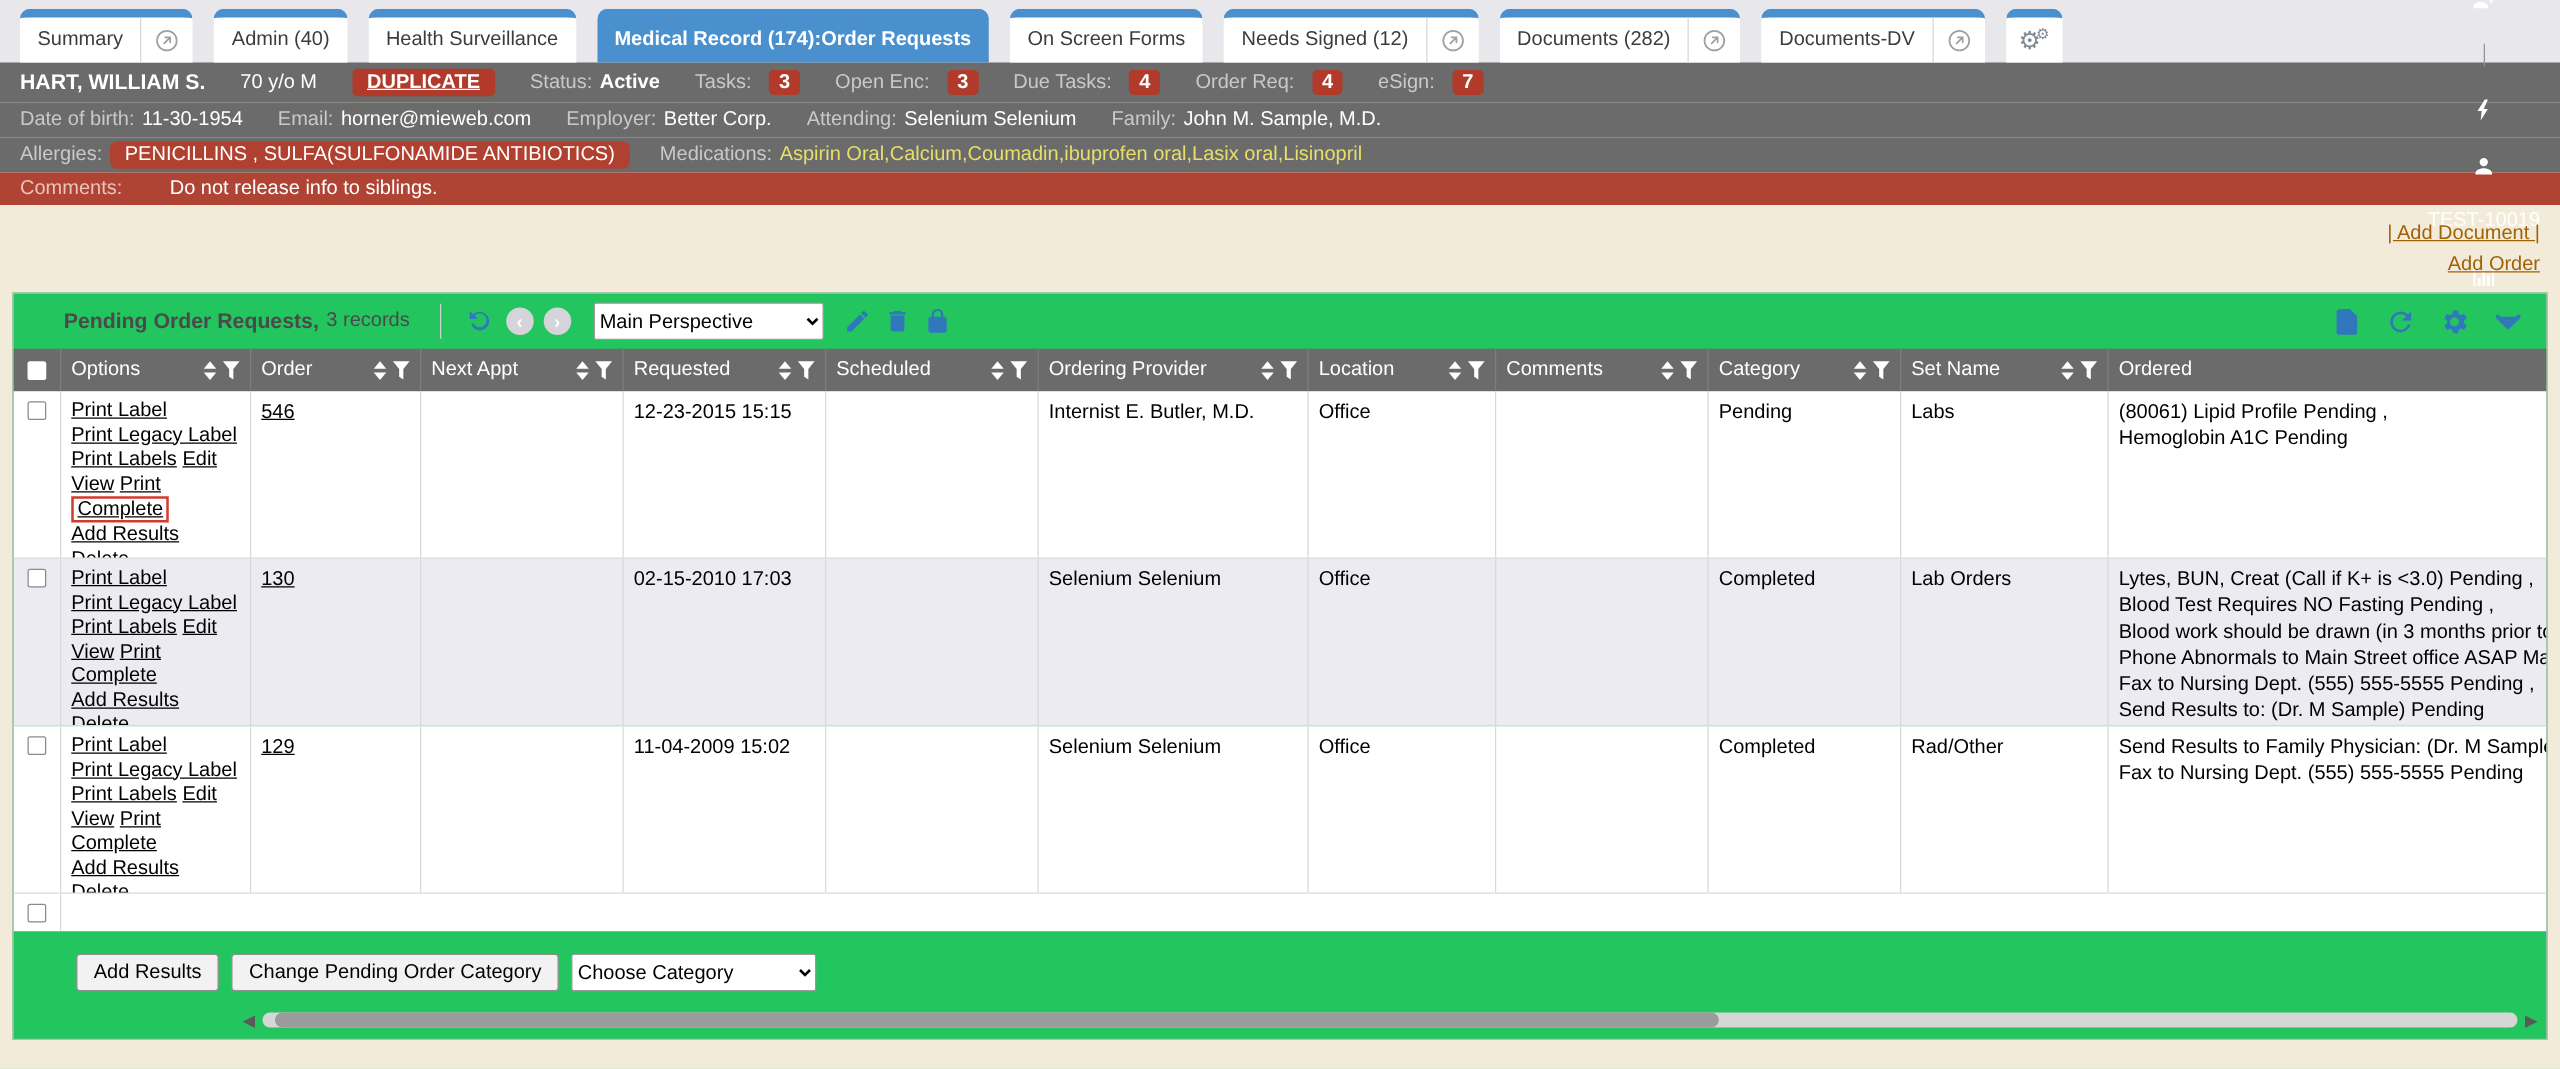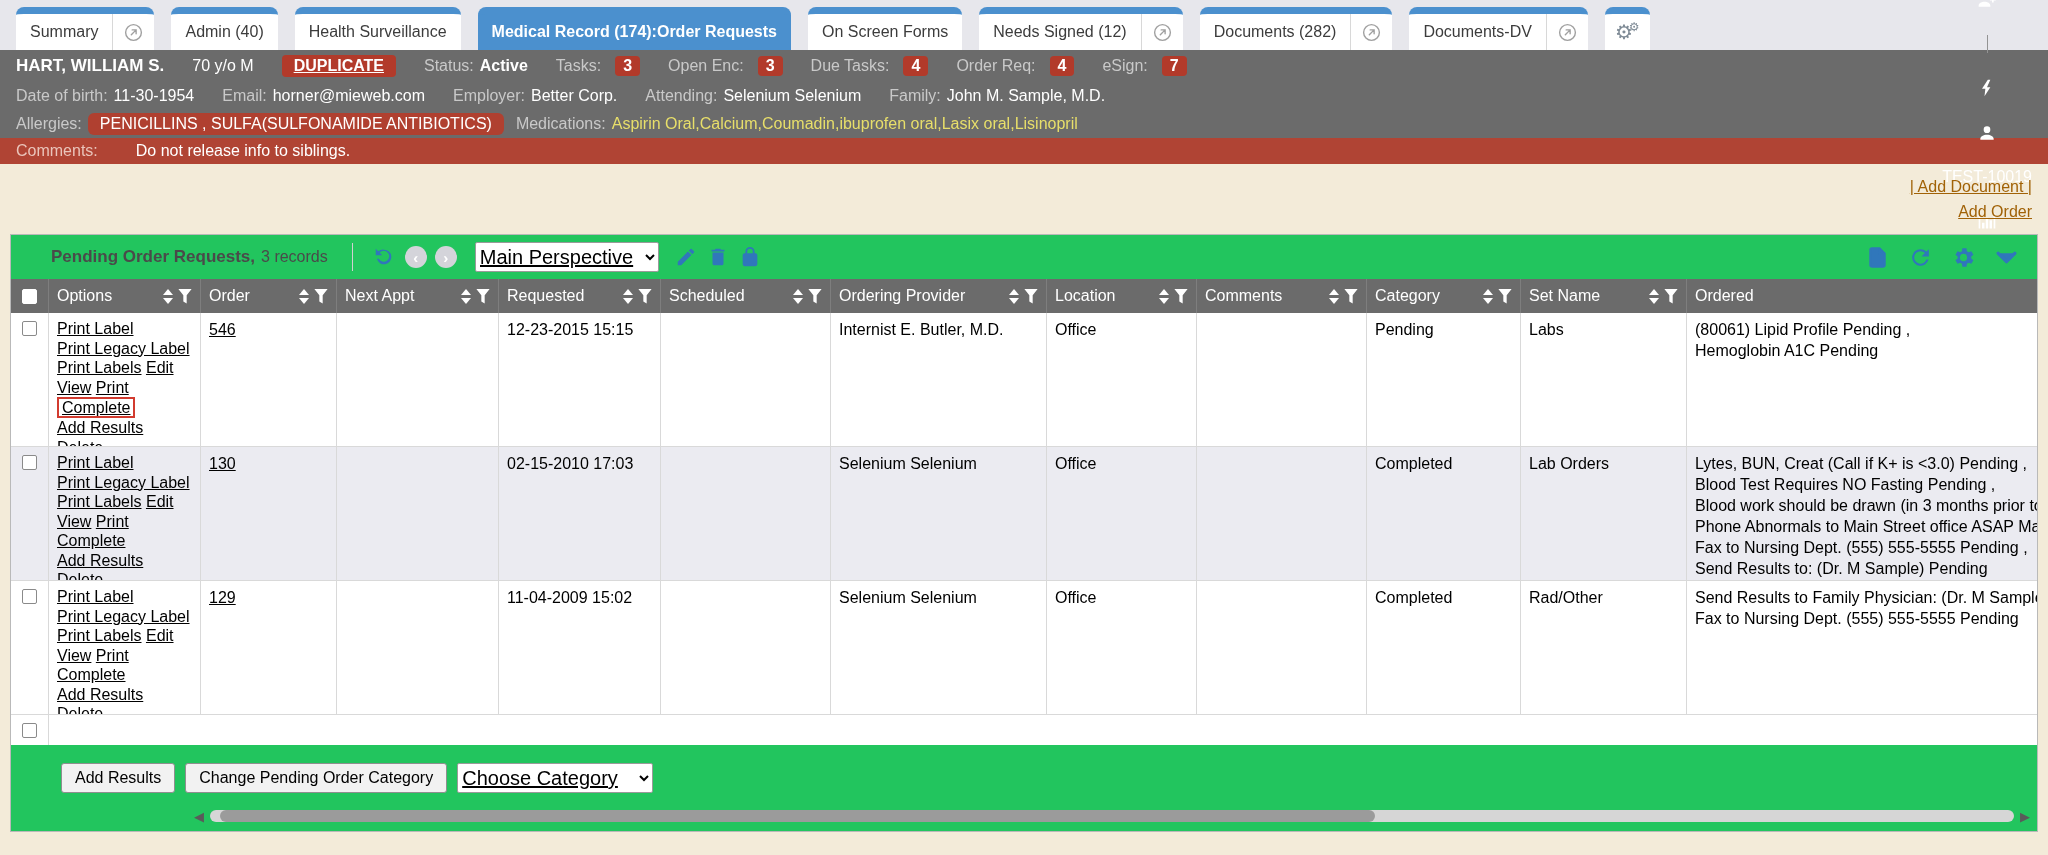--- a/index.html
+++ b/index.html
@@ -26,42 +26,42 @@
   .grp { display:flex; align-items:center; margin-right:28px; }
   .pname { font-weight:bold; font-size:17px; margin-right:28px; }
   .numbadge { background:#b23a2a; color:#fff; font-weight:bold; border-radius:4px; padding:1px 8px; margin-left:8px; }
   .dupbadge { background:#b23a2a; color:#fff; font-weight:bold; text-decoration:underline; border-radius:4px;
               padding:2px 12px; margin-right:28px; cursor:pointer; }
   .bold { font-weight:bold; }
   .right-icons { margin-left:auto; display:flex; align-items:center; gap:25px;flex-direction:column; }
   .right-icons svg { width:20px; height:20px; fill:#fff; display:block; }
   .vdiv { width:1px; height:18px; background:#939393; }
   .userid { font-size:16px; }
-  .allergybadge { background:#b04030; color:#fff; border-radius:6px; padding:2px 12px; margin-right:12px; white-space:nowrap; cursor:pointer; }
+  .allergybadge { background:#b04030; color:#fff; border-radius:6px; padding:2px 12px; margin-right:24px; white-space:nowrap; cursor:pointer; }
   .med { color:#e8df6a; cursor:pointer; white-space:nowrap; }
   .med:not(:last-child)::after { content:", "; }
   .commentsbar { height:26px; background:#b04434; color:#fff; display:flex; align-items:center; padding:0 16px; font-size:16px; }
   .commentsbar .clabel { color:#eac5bb; margin-right:38px; }
 
   
   .content { padding:10px 16px 0; }
   .addlinks { text-align:right; font-size:16px; color:#1a1a1a; line-height:25px; }
   .addlinks a { color:#a16207; text-decoration:underline; cursor:pointer; }
 
   .panel { margin:10px -6px 0 -6px; background:#22c55e; border:1px solid #b9b9b9; }
 
   .ptoolbar { height:44px; display:flex; align-items:center; padding-left:40px; }
   .ptitle { font-weight:bold; font-size:17px; color:#4a4a4a; }
   .precords { font-size:16px; color:#4a4a4a; margin-left:6px; }
   .tdiv { width:1px; height:28px; background:#d0d0d0; margin:0 20px 0 24px; }
   .tool-ico { width:22px; height:22px; margin-right:10px; cursor:pointer; }
   .tool-ico svg { width:22px; height:22px; fill:#3077bb; display:block; }
   .circ { width:22px; height:22px; border-radius:50%; background:#d4d4da; color:#fff; font-weight:bold;
           display:flex; align-items:center; justify-content:center; font-size:15px; margin-right:8px; }
-  select { font-size:20px; height:30px; border:1px solid #9a9a9a; background:#fff; border-radius:2px; font-family:"Liberation Sans", sans-serif;text-decoration:underline; }
+  select { font-size:16px; height:30px; border:1px solid #9a9a9a; background:#fff; border-radius:2px; font-family:"Liberation Sans", sans-serif; }
   .persp { width:184px; margin:0 16px 0 10px; }
   .tb-right { margin-left:auto; display:flex; align-items:center; gap:18px; padding-right:18px; }
   .tb-right .tool-ico { margin:0; width:25px; height:25px; }
   .tb-right .tool-ico svg { width:25px; height:25px; }
 
   
   .thead { display:flex; background:#6b6b6b; color:#fff; height:34px; font-size:16px; }
   .th { display:flex; align-items:center; padding:0 8px; border-right:1px solid #7e7e7e; gap:5px; overflow:hidden; }
   .th-label { flex:1; white-space:nowrap; overflow:hidden; }
   .sortpair { display:flex; flex-direction:column; gap:3px; cursor:pointer; }

